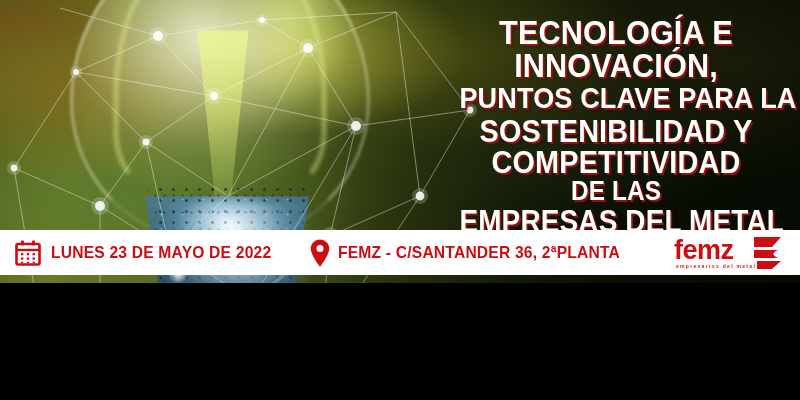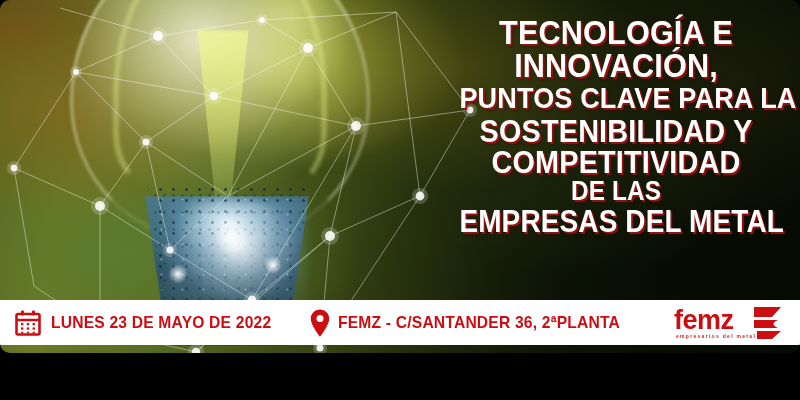--- a/index.html
+++ b/index.html
@@ -4,23 +4,22 @@
 <style>
   * { margin:0; padding:0; box-sizing:border-box; }
   html,body { width:800px; height:400px; }
   body {
     font-family:"Liberation Sans", sans-serif;
     background:#000;
     overflow:hidden;
   }
   #banner {
     position:relative;
-    width:800px; height:353px;
+    width:800px; height:283px;
     overflow:hidden;
-    border-radius:10px;
   }
 
   
   .bg-base {
     position:absolute; inset:0;
     background:
       radial-gradient(ellipse 34% 46% at 9% 30%,  #7c6a1e 0%, rgba(124,106,30,0) 70%),
       radial-gradient(ellipse 26% 34% at 2% 8%,   #6d4f16 0%, rgba(109,79,22,0) 72%),
       radial-gradient(ellipse 40% 50% at 16% 72%, #5c7b2e 0%, rgba(92,123,46,0) 72%),
       radial-gradient(ellipse 30% 40% at 36% 18%, #a8a93a 0%, rgba(168,169,58,0) 74%),

